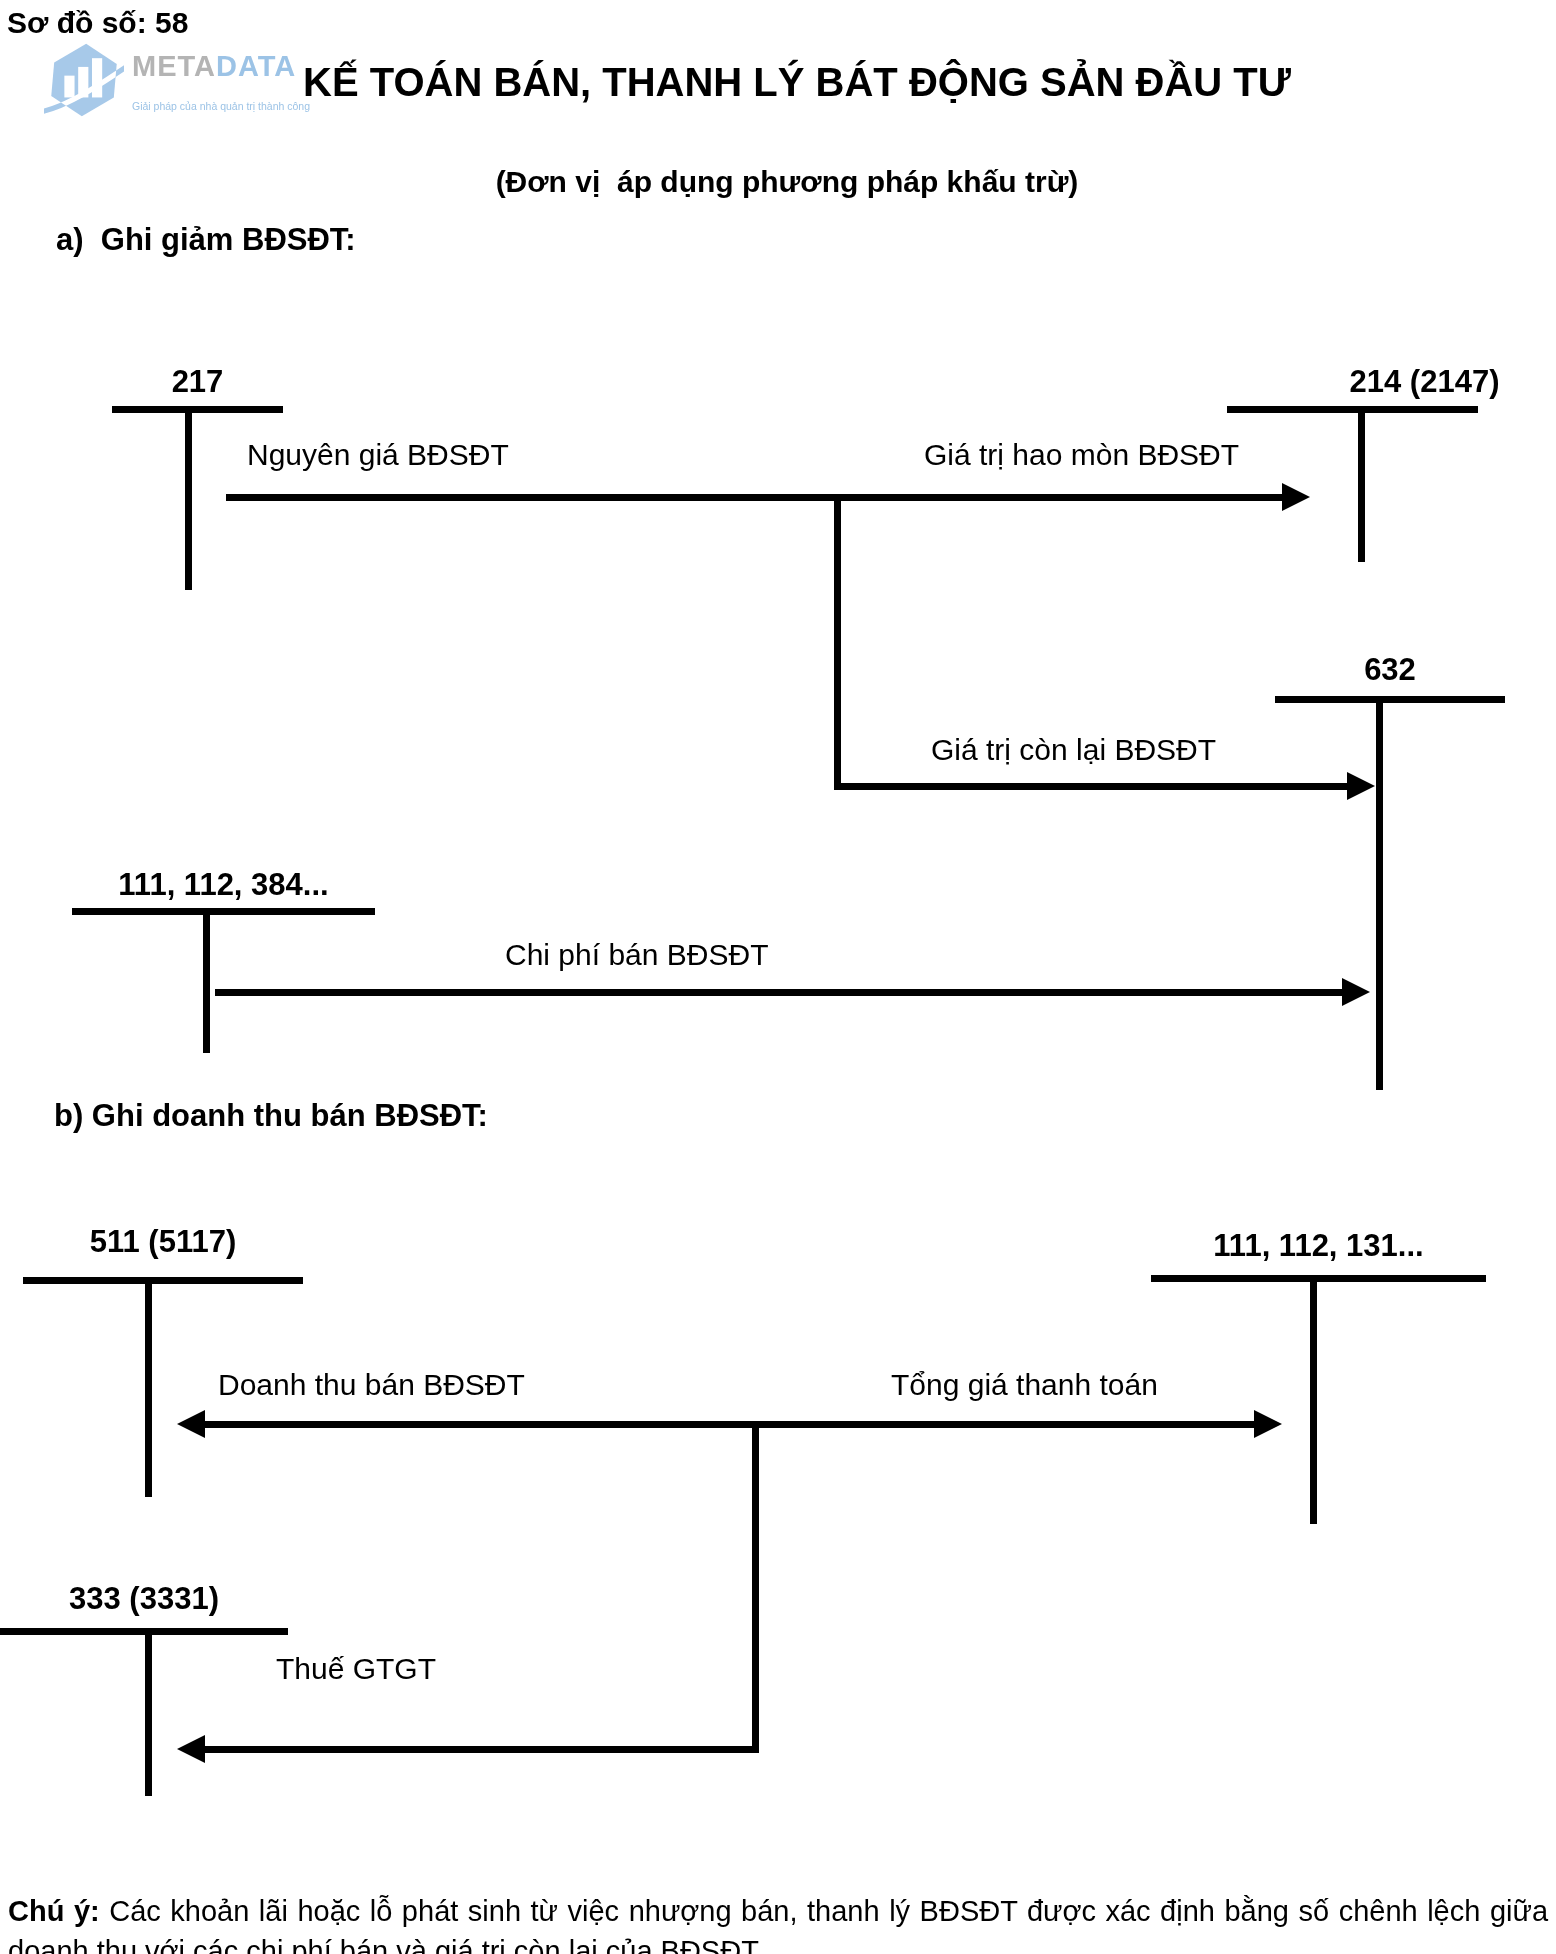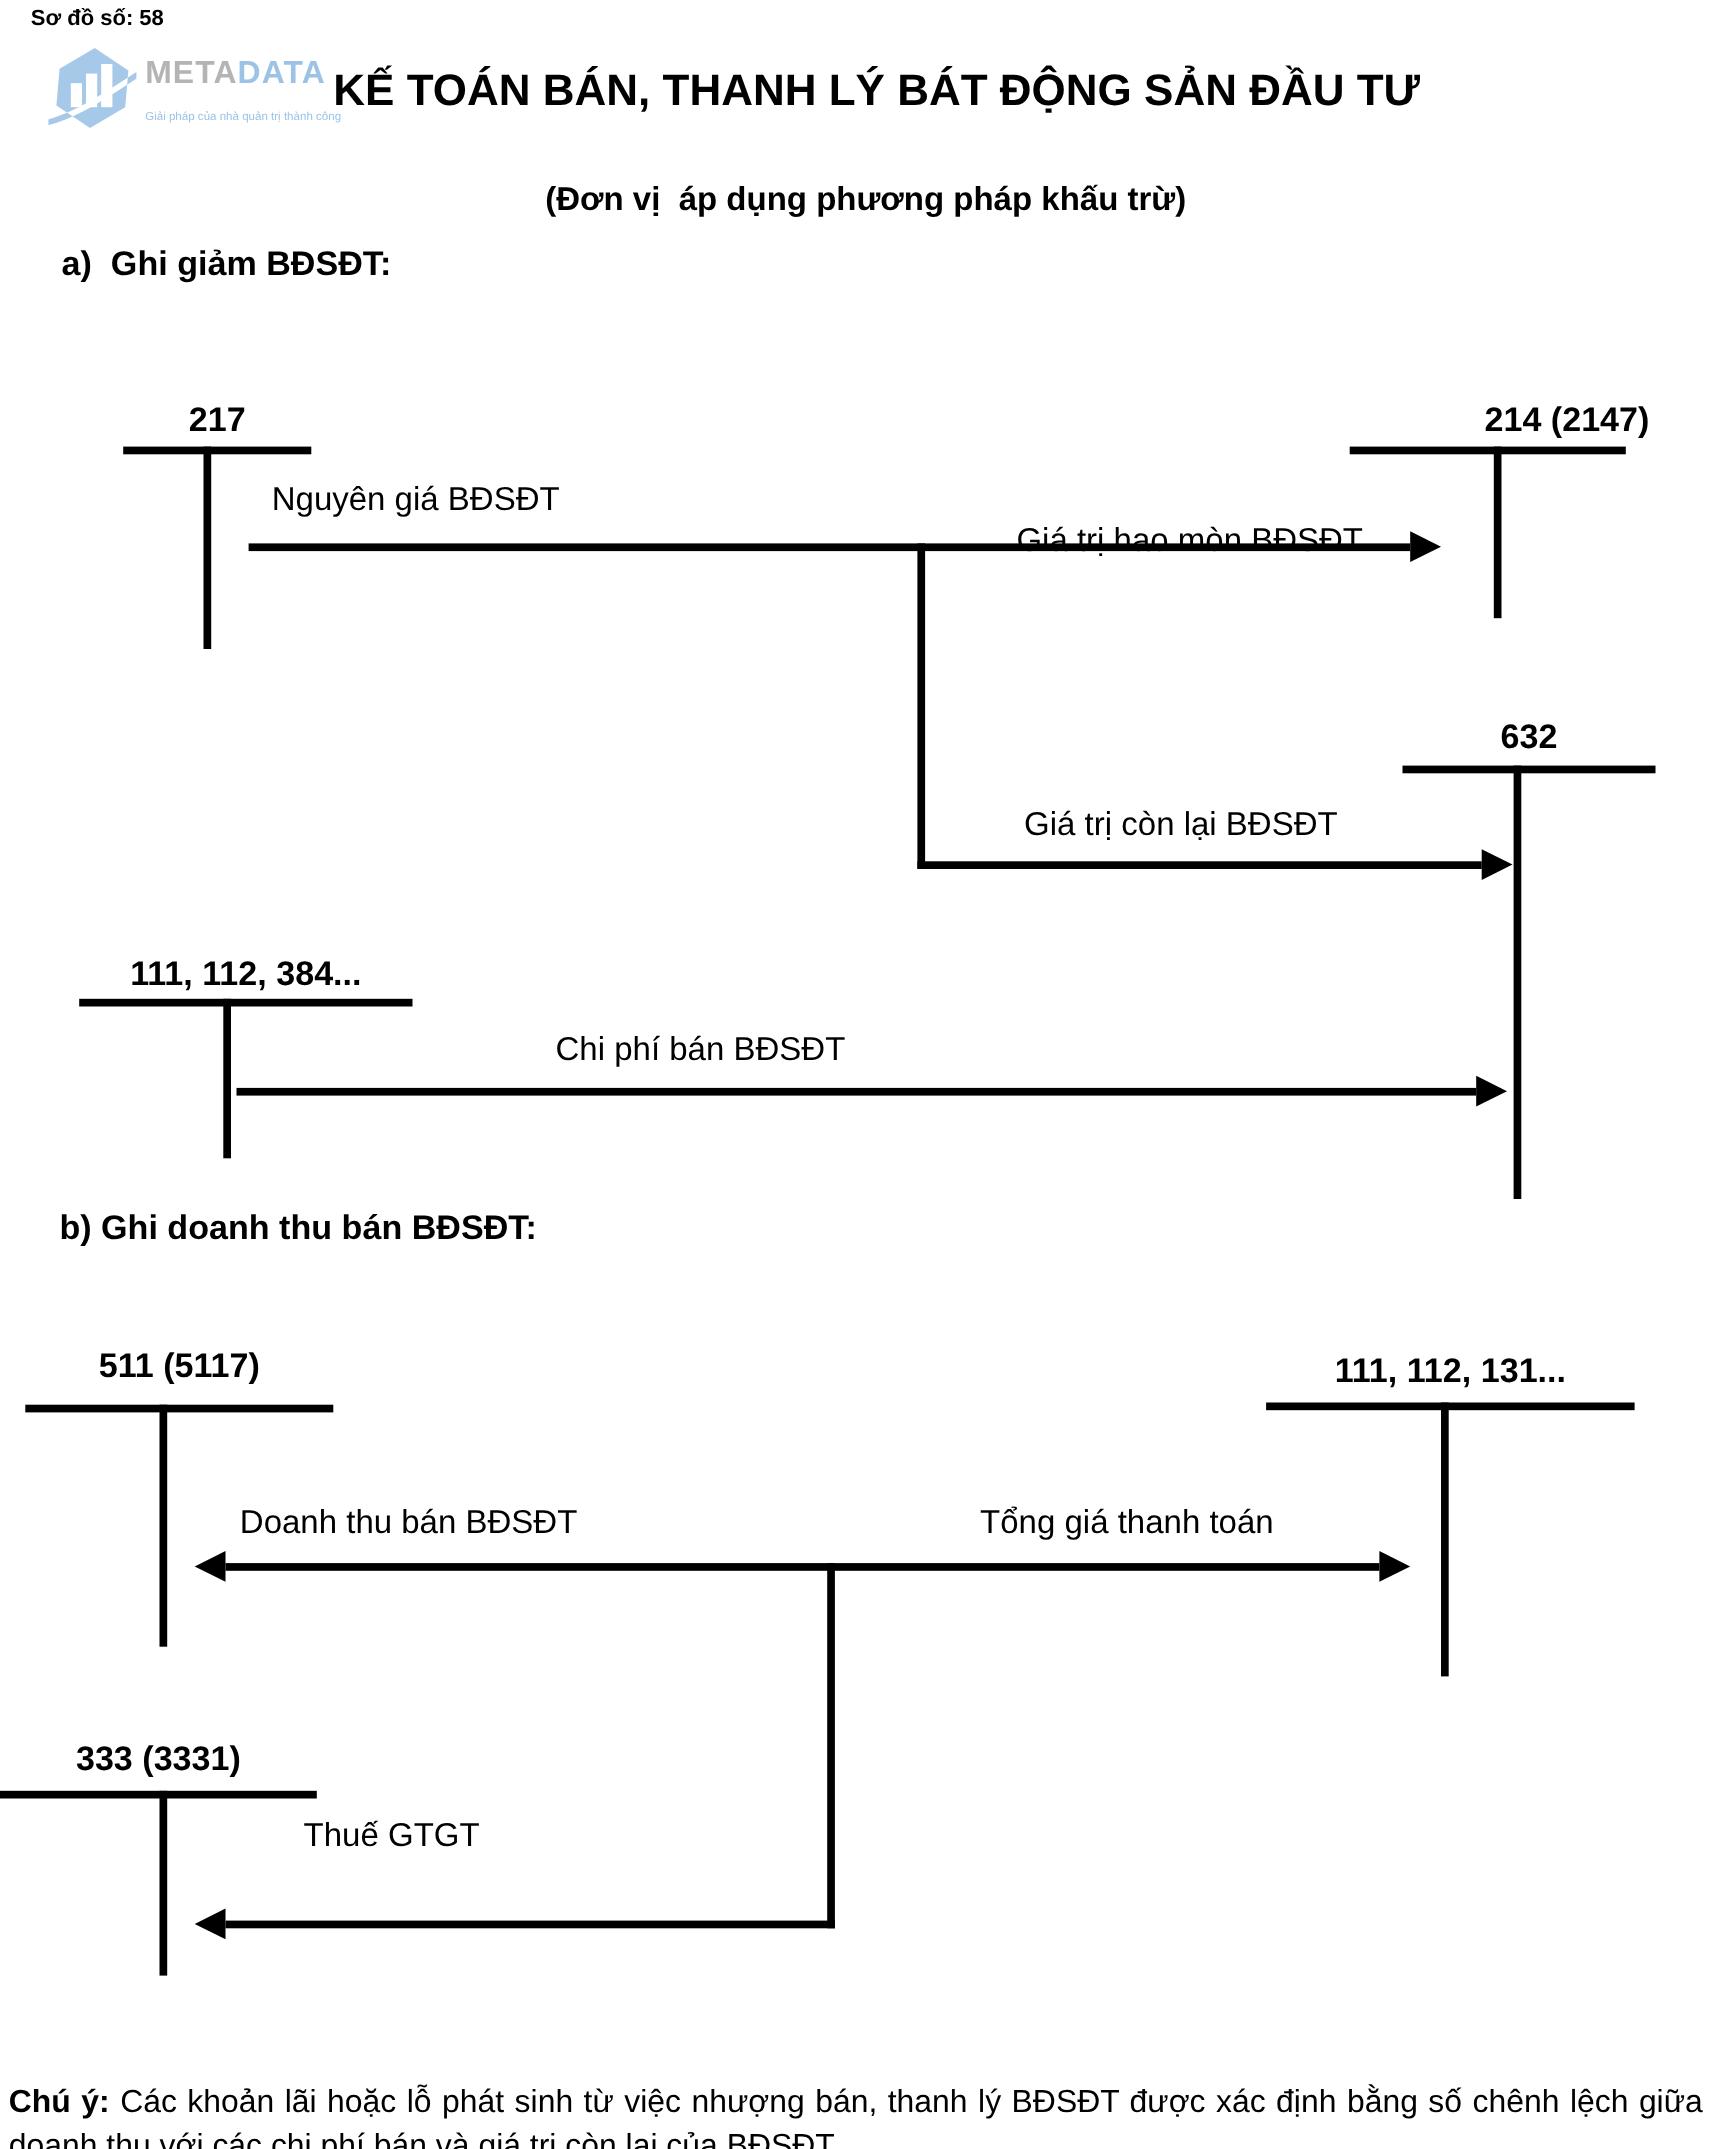--- a/index.html
+++ b/index.html
@@ -9,21 +9,21 @@
   }
   
   .hline{position:absolute;height:7px;background:#000;}
   .vline{position:absolute;width:7px;background:#000;}
   .ah-r{position:absolute;width:0;height:0;border-top:14px solid transparent;border-bottom:14px solid transparent;border-left:28px solid #000;}
   .ah-l{position:absolute;width:0;height:0;border-top:14px solid transparent;border-bottom:14px solid transparent;border-right:28px solid #000;}
   .acct{position:absolute;font-weight:bold;font-size:31px;text-align:center;white-space:nowrap;}
   .flow{position:absolute;font-size:30px;white-space:nowrap;}
   .hd{position:absolute;font-weight:bold;font-size:31px;white-space:nowrap;}
   
-  .doc-number{position:absolute;left:28px;top:6px;font-weight:bold;font-size:20px;}
+  .doc-number{position:absolute;left:7px;top:6px;font-weight:bold;font-size:30px;}
   .logo{position:absolute;left:44px;top:42px;display:flex;align-items:flex-start;}
   .logo-text{margin-left:8px;margin-top:10px;}
   .brand{font-weight:bold;font-size:29px;letter-spacing:1px;line-height:1;}
   .brand .meta{color:#b4b4b4;margin-top:21px;}
   .brand .data{color:#9cc3e6;}
   .tagline{color:#9cc3e6;font-size:10.5px;margin-top:19px;white-space:nowrap;}
   .title{position:absolute;left:297px;top:60px;width:1000px;text-align:center;font-weight:bold;font-size:40px;white-space:nowrap;}
   .subtitle{position:absolute;left:437px;top:138px;width:700px;text-align:center;font-weight:bold;font-size:30px;white-space:nowrap;margin-top:27px;}
   
   .note{position:absolute;left:8px;top:1862px;width:1540px;font-size:29px;line-height:1.38;text-align:justify;}
@@ -65,21 +65,21 @@
 
   <div class="acct" style="left:112px;top:364px;width:171px;">217</div>
   <div class="hline" style="left:112px;top:406px;width:171px;"></div>
   <div class="vline" style="left:185px;top:406px;height:184px;"></div>
 
   <div class="acct" style="left:1299px;top:364px;width:251px;">214 (2147)</div>
   <div class="hline" style="left:1227px;top:406px;width:251px;"></div>
   <div class="vline" style="left:1358px;top:406px;height:156px;"></div>
 
   <div class="flow" style="left:247px;top:438px;">Nguyên giá BĐSĐT</div>
-  <div class="flow" style="left:924px;top:438px;margin-top:37px;">Giá trị hao mòn BĐSĐT</div>
+  <div class="flow" style="left:924px;top:438px;">Giá trị hao mòn BĐSĐT</div>
   <div class="hline" style="left:226px;top:494px;width:1056px;"></div>
   <div class="ah-r" style="left:1282px;top:483px;"></div>
 
   <div class="vline" style="left:834px;top:494px;height:296px;"></div>
 
   <div class="acct" style="left:1275px;top:652px;width:230px;">632</div>
   <div class="hline" style="left:1275px;top:696px;width:230px;"></div>
   <div class="vline" style="left:1376px;top:696px;height:394px;"></div>
 
   <div class="flow" style="left:931px;top:733px;">Giá trị còn lại BĐSĐT</div>

